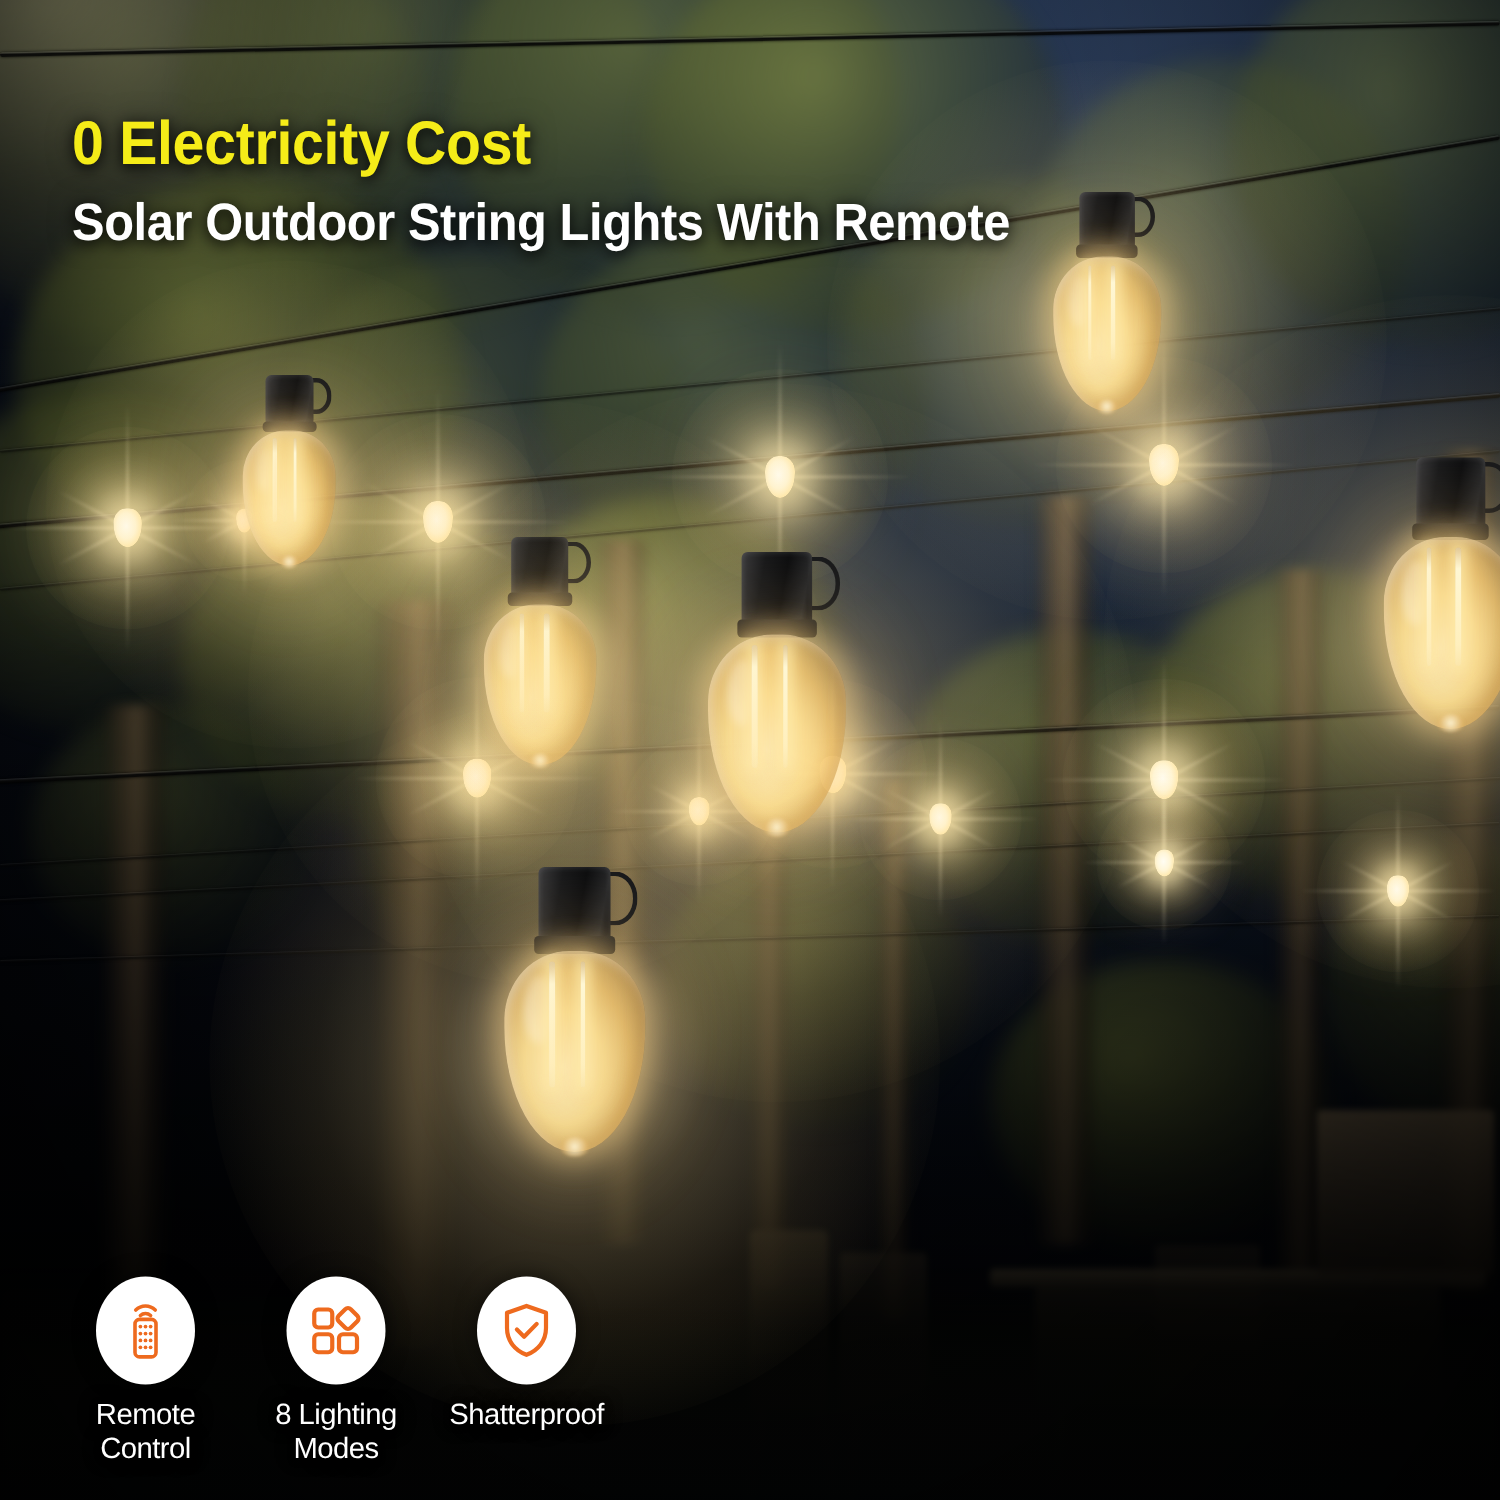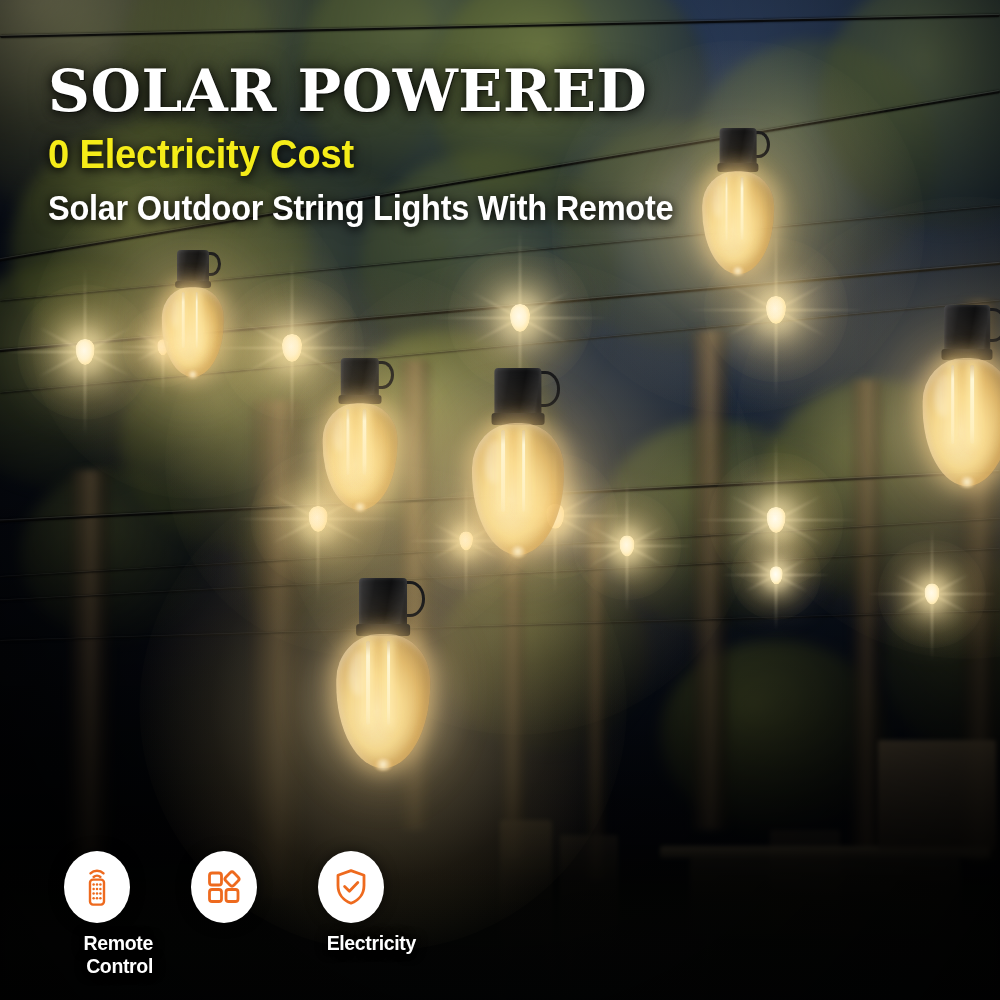--- a/index.html
+++ b/index.html
@@ -173,23 +173,23 @@
     display:flex; align-items:flex-start; gap:21px;
   }
   .feature { width:106px; display:flex; flex-direction:column; align-items:center; }
   .f-circle {
     width:66px; height:72px; border-radius:50%;
     background:#ffffff;
     display:flex; align-items:center; justify-content:center;
     box-shadow:0 0 14px rgba(0,0,0,.55);
   }
   .f-label {
-    margin-top:9px; width:112px; text-align:right;
+    margin-top:9px; width:112px; text-align:center;
     font-family:"Liberation Sans", sans-serif;
-    font-weight:700; font-size:19.5px; line-height:1.18;
+    font-weight:400; font-size:19.5px; line-height:1.18;
     color:#ffffff; letter-spacing:-.35px;
     text-shadow:0 1px 5px rgba(0,0,0,.9), 0 0 12px rgba(0,0,0,.75);
   }
   .f-label.wide { width:130px; }
   svg.ic { display:block; }
 </style>
 </head>
 <body>
 
 <div id="stage">
@@ -389,21 +389,20 @@
         <div class="socket" style="top: 0px; width: 48px; height: 49.536px;"></div>
         <div class="socket-ring" style="top: 46.08px; width: 53.76px; height: 11.52px;"></div>
         <div class="glass" style="top: 55.872px; width: 93.6px; height: 134.4px;"></div>
         <div class="filament" style="top: 63.36px; width: 3.84px; height: 83.328px; margin-left: -14.976px;"></div>
         <div class="filament" style="top: 63.36px; width: 3.84px; height: 83.328px; margin-left: 5.616px;"></div>
         <div class="tip" style="top: 179.52px; width: 18.72px; height: 13.44px;"></div>
       </div>
     </div>
 
   <div class="copy">
-    <div class="headline">SOLAR POWERED</div>
     <div class="subline">0 Electricity Cost</div>
     <div class="tagline">Solar Outdoor String Lights With Remote</div>
   </div>
 
   <div class="features" id="feature-strip">
       <div class="feature">
         <div class="f-circle">
           <span style="display: flex; align-items: center; justify-content: center;">
     <svg class="ic" width="38" height="42" viewBox="0 0 38 42" fill="none" stroke="#EE6A1E" stroke-width="2.4" stroke-linecap="round" stroke-linejoin="round">
       <path d="M12.5 7.4a9.2 9.2 0 0 1 13 0"></path>
@@ -432,27 +431,28 @@
         <div class="f-circle">
           <span style="display: flex; align-items: center; justify-content: center;">
     <svg class="ic" width="38" height="38" viewBox="0 0 38 38" fill="none" stroke="#EE6A1E" stroke-width="2.8" stroke-linejoin="round">
       <rect x="4.5" y="5" width="12" height="12" rx="2.6"></rect>
       <rect x="4.5" y="21.5" width="12" height="12" rx="2.6"></rect>
       <rect x="21" y="21.5" width="12" height="12" rx="2.6"></rect>
       <rect x="21.3" y="5.3" width="11.4" height="11.4" rx="2.6" transform="rotate(45 27 11)"></rect>
     </svg>
           </span>
         </div>
+        <div class="f-label wide">8 Lighting Modes</div>
       </div>
       <div class="feature">
         <div class="f-circle">
           <span style="display: flex; align-items: center; justify-content: center;">
     <svg class="ic" width="38" height="40" viewBox="0 0 38 40" fill="none" stroke="#EE6A1E" stroke-width="2.8" stroke-linecap="round" stroke-linejoin="round">
       <path d="M19 3.6l13 4.6v10.2c0 8.6-5.4 15-13 17.8C11.4 33.4 6 27 6 18.4V8.2z"></path>
       <path d="M12.6 19.4l4.8 4.8 8.4-8.6"></path>
     </svg>
           </span>
         </div>
-        <div class="f-label wide">Electricity</div>
+        <div class="f-label wide">Shatterproof</div>
       </div>
     </div>
 
 </div>
 
 </body></html>

